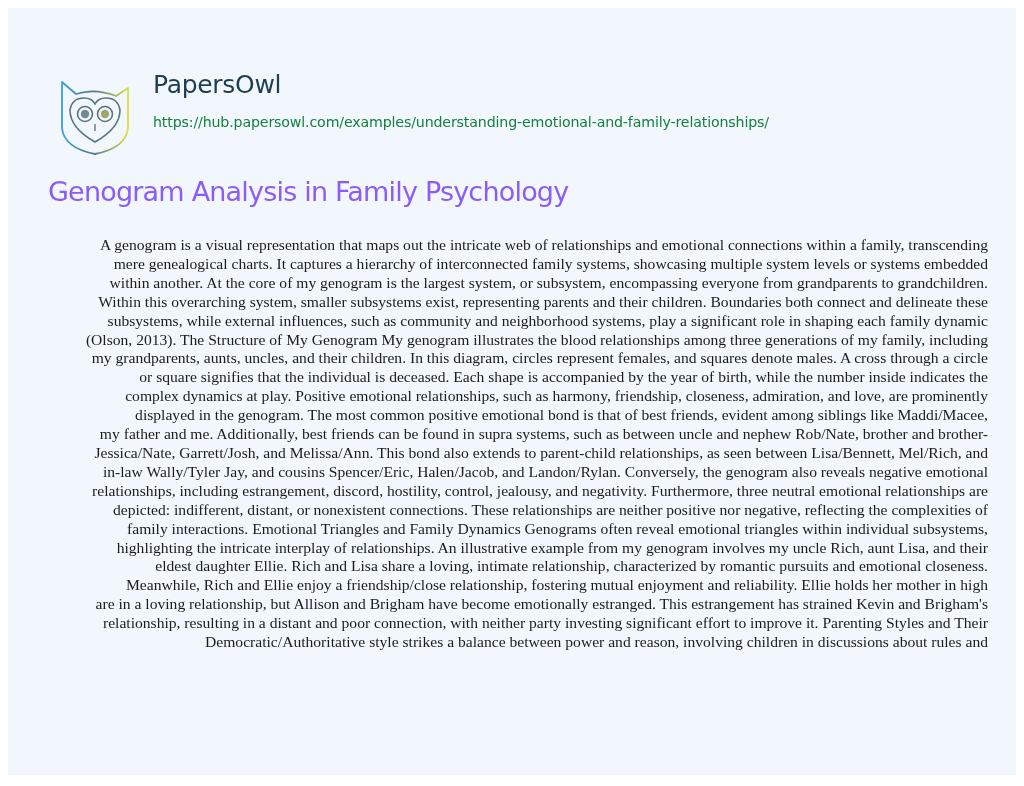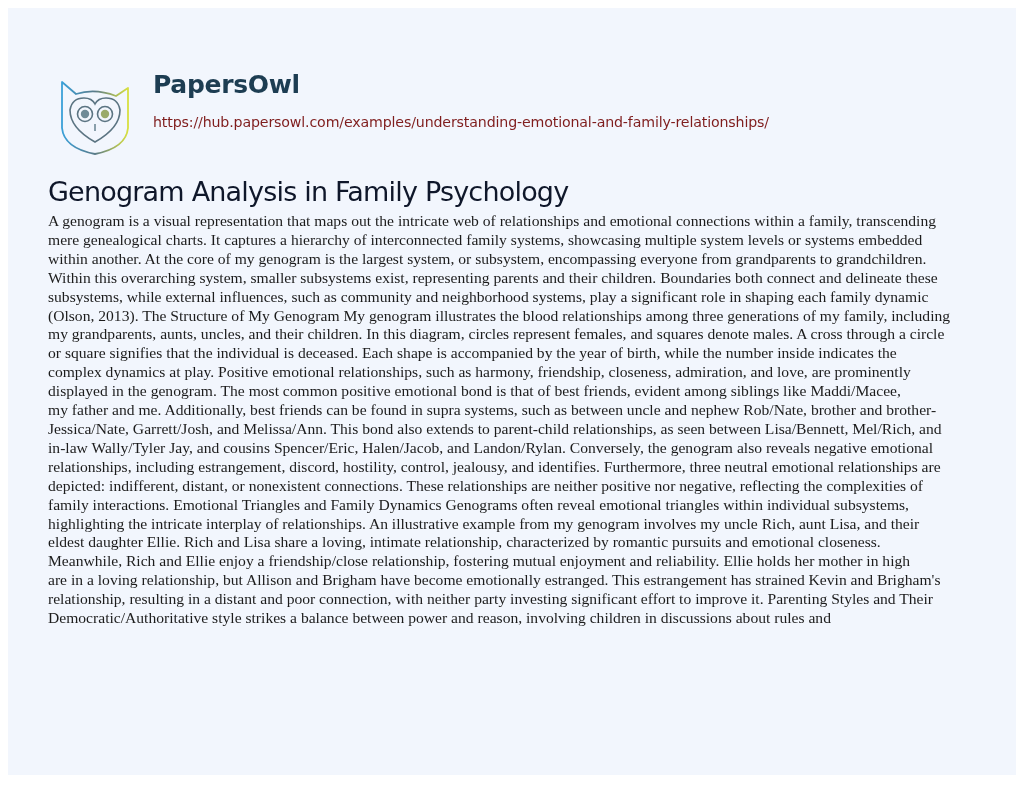--- a/index.html
+++ b/index.html
@@ -31,58 +31,59 @@
       left: 42px;
       top: 60px;
       width: 90px;
       height: 90px;
     }
     .brand {
       position: absolute;
       left: 145px;
       top: 62px;
       font-family: "DejaVu Sans", sans-serif;
-      font-weight: bold;
+      font-weight: normal;
       font-size: 25px;
       letter-spacing: -0.3px;
       color: #1d3d52;
     }
     .url {
       position: absolute;
       left: 145px;
       top: 106px;
       font-family: "DejaVu Sans", sans-serif;
       font-size: 14.2px;
-      color: #7f1d1d;
+      color: #15803d;
       letter-spacing: -0.15px;
       white-space: nowrap;
       text-align: right;
     }
     .title {
       position: absolute;
       left: 40px;
       top: 168px;
       font-family: "DejaVu Sans", sans-serif;
       font-size: 27px;
       font-weight: normal;
-      color: #0f172a;
+      color: #8b5cf6;
       letter-spacing: -0.8px;
       margin: 0;
       white-space: nowrap;
     }
     .body-text {
       position: absolute;
       left: 40px;
-      top: 204px;
+      top: 228px;
       width: 940px;
       margin: 0;
       font-family: "Liberation Serif", serif;
       font-size: 15.6px;
       line-height: 18.9px;
       color: #1c1c1c;
+      text-align: right;
     }
     .body-text .line {
       display: block;
       white-space: nowrap;
     }
   </style>
 </head>
 <body>
 
 <div class="card">
@@ -122,21 +123,21 @@
     <span class="line">Within this overarching system, smaller subsystems exist, representing parents and their children. Boundaries both connect and delineate these</span>
     <span class="line">subsystems, while external influences, such as community and neighborhood systems, play a significant role in shaping each family dynamic</span>
     <span class="line">(Olson, 2013). The Structure of My Genogram My genogram illustrates the blood relationships among three generations of my family, including</span>
     <span class="line">my grandparents, aunts, uncles, and their children. In this diagram, circles represent females, and squares denote males. A cross through a circle</span>
     <span class="line">or square signifies that the individual is deceased. Each shape is accompanied by the year of birth, while the number inside indicates the</span>
     <span class="line">complex dynamics at play. Positive emotional relationships, such as harmony, friendship, closeness, admiration, and love, are prominently</span>
     <span class="line">displayed in the genogram. The most common positive emotional bond is that of best friends, evident among siblings like Maddi/Macee,</span>
     <span class="line">my father and me. Additionally, best friends can be found in supra systems, such as between uncle and nephew Rob/Nate, brother and brother-</span>
     <span class="line">Jessica/Nate, Garrett/Josh, and Melissa/Ann. This bond also extends to parent-child relationships, as seen between Lisa/Bennett, Mel/Rich, and</span>
     <span class="line">in-law Wally/Tyler Jay, and cousins Spencer/Eric, Halen/Jacob, and Landon/Rylan. Conversely, the genogram also reveals negative emotional</span>
-    <span class="line">relationships, including estrangement, discord, hostility, control, jealousy, and identifies. Furthermore, three neutral emotional relationships are</span>
+    <span class="line">relationships, including estrangement, discord, hostility, control, jealousy, and negativity. Furthermore, three neutral emotional relationships are</span>
     <span class="line">depicted: indifferent, distant, or nonexistent connections. These relationships are neither positive nor negative, reflecting the complexities of</span>
     <span class="line">family interactions. Emotional Triangles and Family Dynamics Genograms often reveal emotional triangles within individual subsystems,</span>
     <span class="line">highlighting the intricate interplay of relationships. An illustrative example from my genogram involves my uncle Rich, aunt Lisa, and their</span>
     <span class="line">eldest daughter Ellie. Rich and Lisa share a loving, intimate relationship, characterized by romantic pursuits and emotional closeness.</span>
     <span class="line">Meanwhile, Rich and Ellie enjoy a friendship/close relationship, fostering mutual enjoyment and reliability. Ellie holds her mother in high</span>
     <span class="line">are in a loving relationship, but Allison and Brigham have become emotionally estranged. This estrangement has strained Kevin and Brigham's</span>
     <span class="line">relationship, resulting in a distant and poor connection, with neither party investing significant effort to improve it. Parenting Styles and Their</span>
     <span class="line">Democratic/Authoritative style strikes a balance between power and reason, involving children in discussions about rules and</span>
   </p>
 </div>

